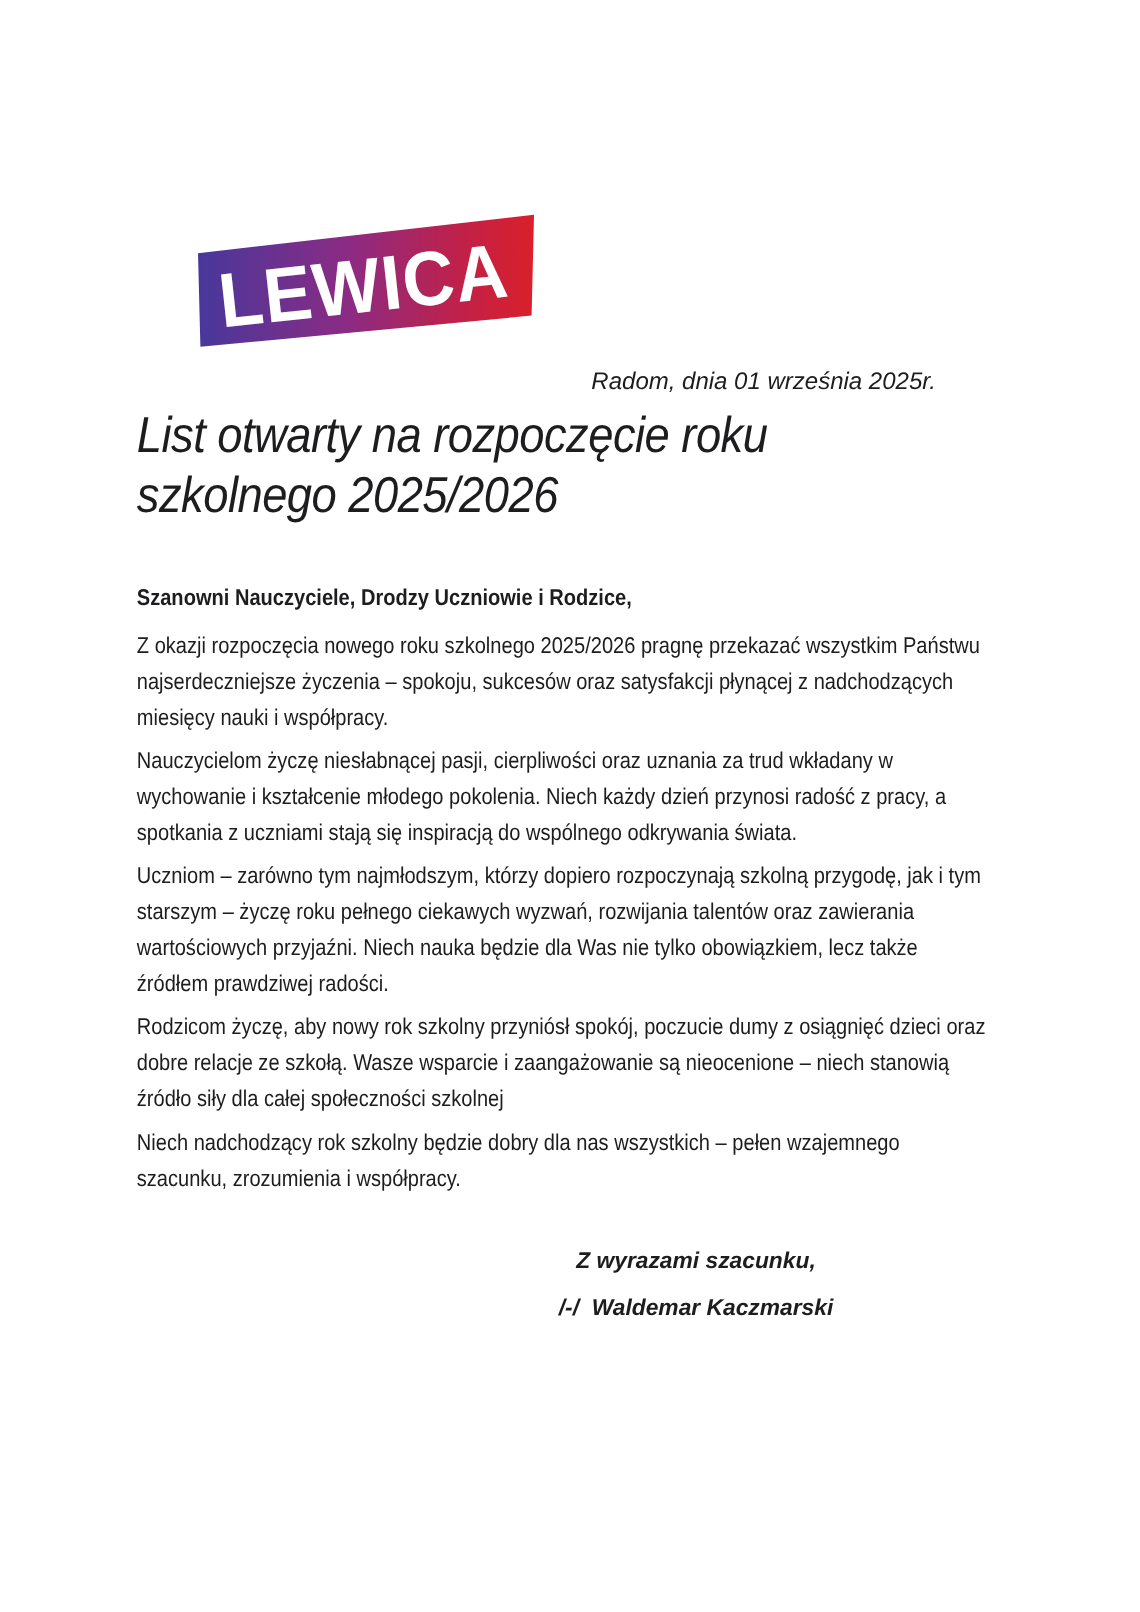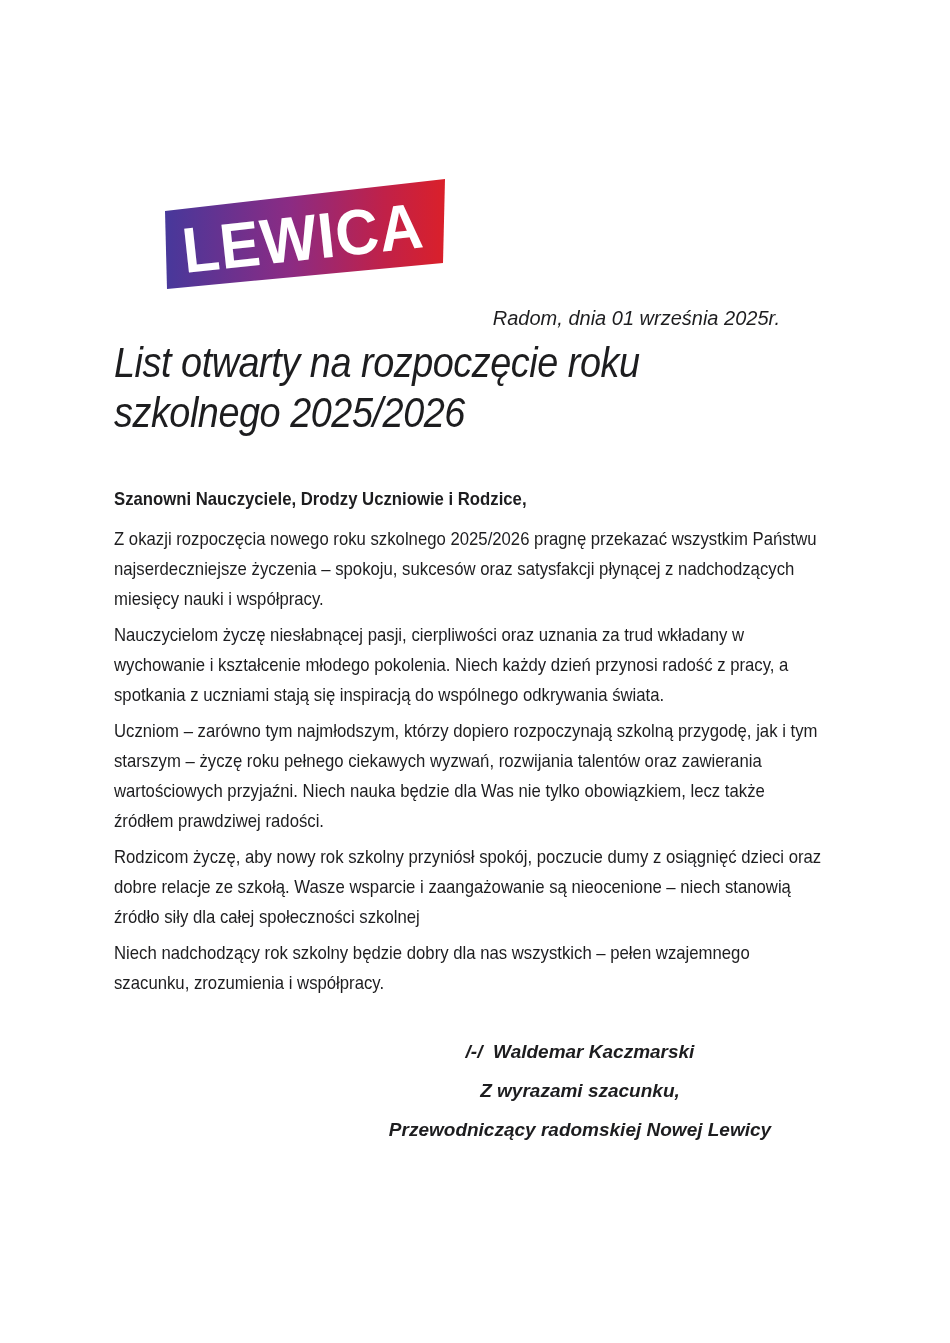--- a/index.html
+++ b/index.html
@@ -108,18 +108,17 @@
           <div class="pline">źródło siły dla całej społeczności szkolnej</div>
         </div>
         <div class="para">
           <div class="pline">Niech nadchodzący rok szkolny będzie dobry dla nas wszystkich – pełen wzajemnego</div>
           <div class="pline">szacunku, zrozumienia i współpracy.</div>
         </div>
       </div>
   </div>
 
   <div class="signature">
+    <div class="sig-line">Z wyrazami szacunku,</div>
     <div class="sig-line">/-/  Waldemar Kaczmarski</div>
-    <div class="sig-line">Z wyrazami szacunku,</div>
-    <div class="sig-line">Przewodniczący radomskiej Nowej Lewicy</div>
   </div>
 
 </div>
 
 </body></html>

